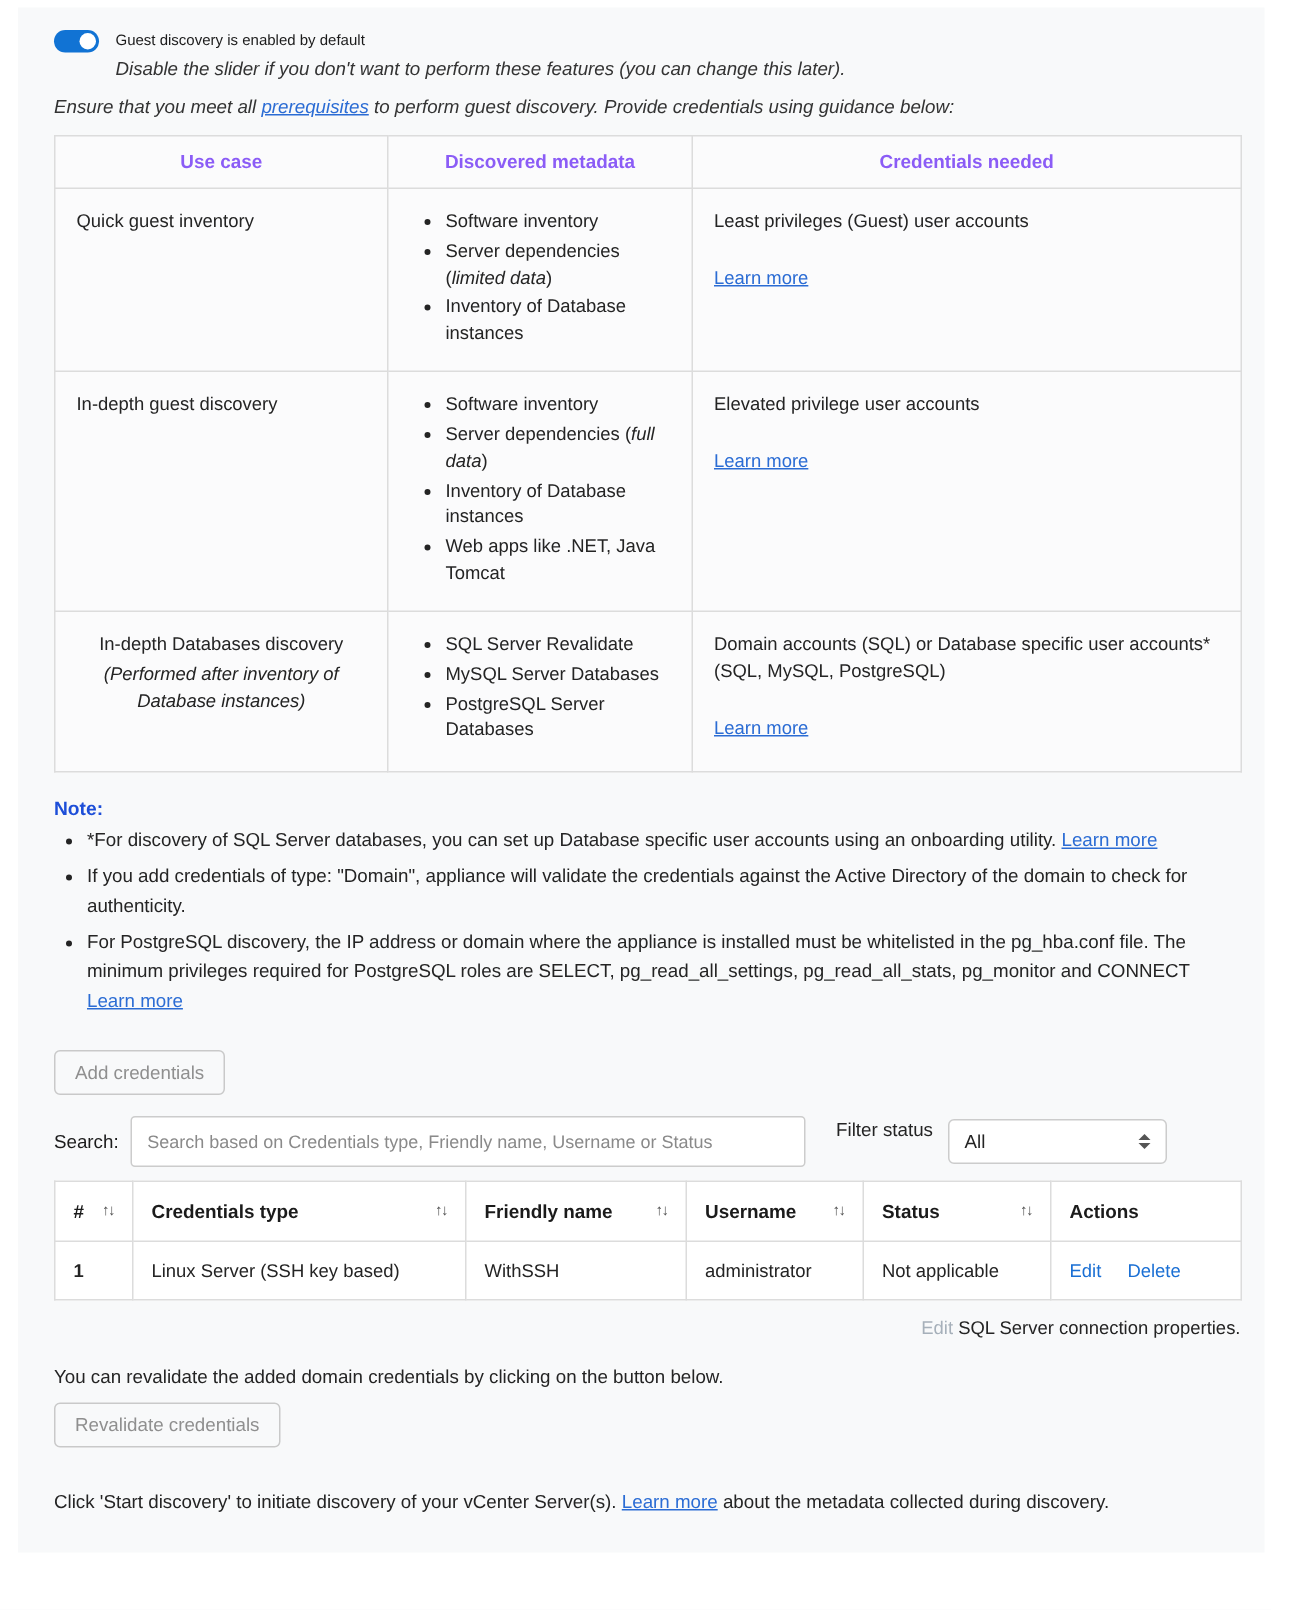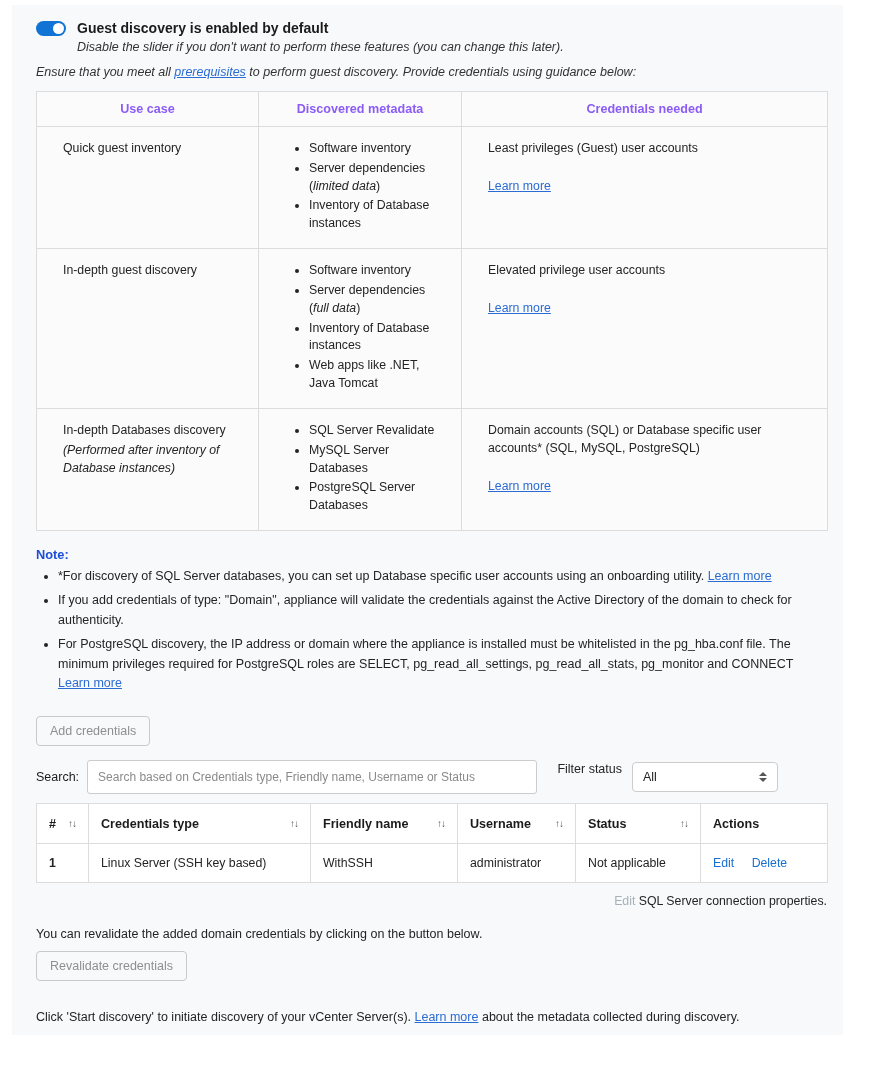--- a/index.html
+++ b/index.html
@@ -10,31 +10,31 @@
     overflow:hidden;
   }
   .panel {
     position:absolute; left:12px; top:5px; width:831px; height:1030px;
     background:#f8f9fa; padding:0 16px 0 24px;
   }
   .title { padding-top:7px; font-size:15.5px; font-weight:bold; line-height:1.45; max-width:742px; color:#1b1b1b; }
   .toggle-row { display:flex; align-items:center; gap:11px; margin-top:15px; }
   .toggle { width:30px; height:15px; border-radius:8px; position:relative; cursor:pointer; flex:0 0 auto; }
   .toggle .knob { position:absolute; right:2px; top:2px; width:11px; height:11px; background:#fff; border-radius:50%; }
-  .toggle-label { font-weight:bold; font-size:14px; color:#1b1b1b; }
+  .toggle-label { font-weight:normal; font-size:10px; color:#1b1b1b; }
   .toggle-desc { margin:4px 0 0 41px; font-style:italic; color:#333; }
   .prereq { margin-top:11px; font-style:italic; color:#333; }
   a.link { color:#2b6cd4; text-decoration:underline; cursor:pointer; }
   a.plain { color:#1a6fd4; text-decoration:none; cursor:pointer; }
 
   table.guidance { border-collapse:collapse; margin-top:12px; width:791px; table-layout:fixed; background:#fbfbfc; }
   table.guidance th, table.guidance td { border:1px solid #dcdcdc; }
   table.guidance th { height:35px; font-size:12.6px; text-align:center; font-weight:bold; color:#8b5cf6; }
-  table.guidance td { vertical-align:top; padding:13px 26px; font-size:12.3px; line-height:1.45; }
-  td.h1 { height:120px; } td.h2 { height:155px; } td.h3 { height:107px; }
+  table.guidance td { vertical-align:top; padding:13px 14px; font-size:12.3px; line-height:1.45; }
+  td.h1 { height:120px; } td.h2 { height:155px; } td.h3 { height:107px;text-align:center; }
   ul.meta { margin:0; padding-left:24px; }
   ul.meta li { margin-bottom:2px; }
   .cred-link { display:inline-block; margin-top:20px; }
   .usecase-note { font-style:italic; margin-top:2px; }
 
   .note-heading { font-weight:bold; margin-top:16px; font-size:12.8px; color:#1d4ed8; }
   ul.note-list { margin:5px 0 0 4px; padding-left:18px; }
   ul.note-list li { margin-bottom:5px; line-height:1.55; max-width:800px; }
 
   .btn-ghost {

